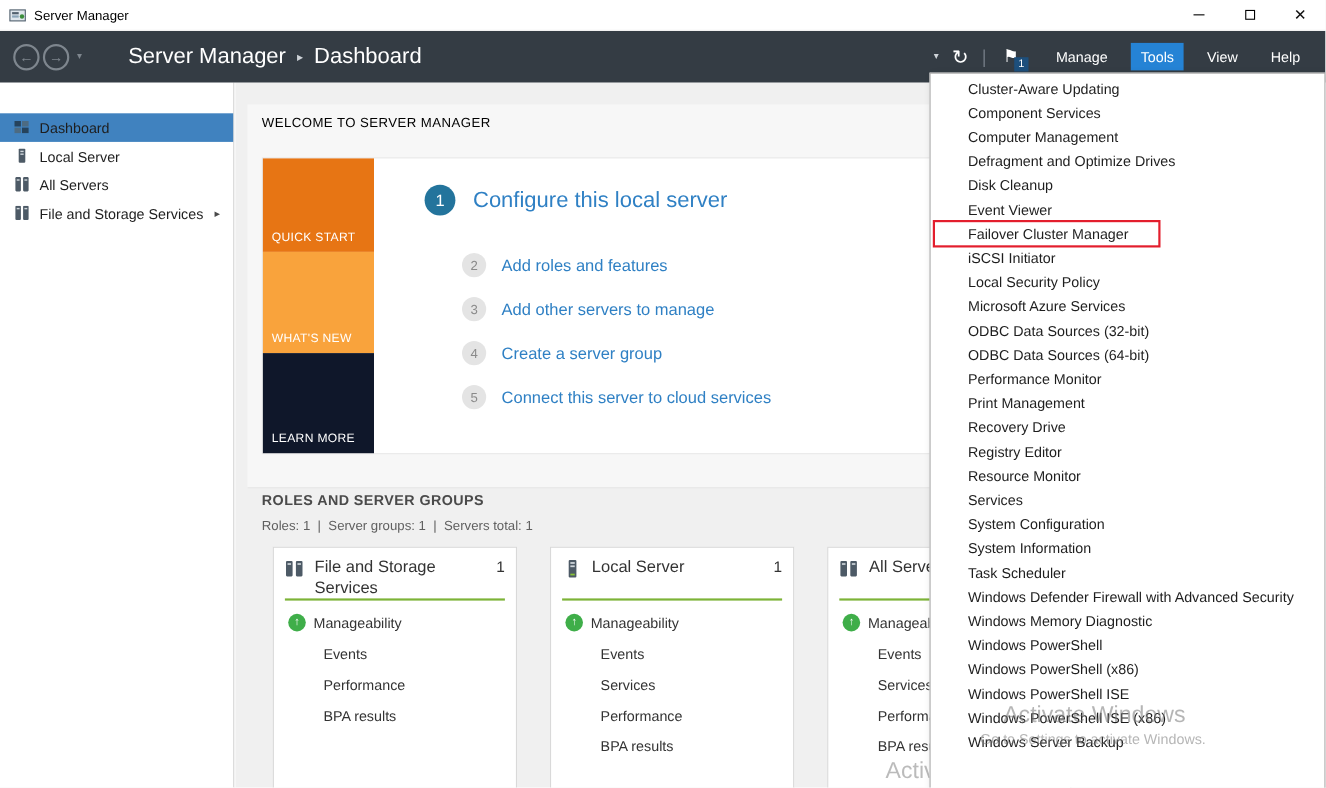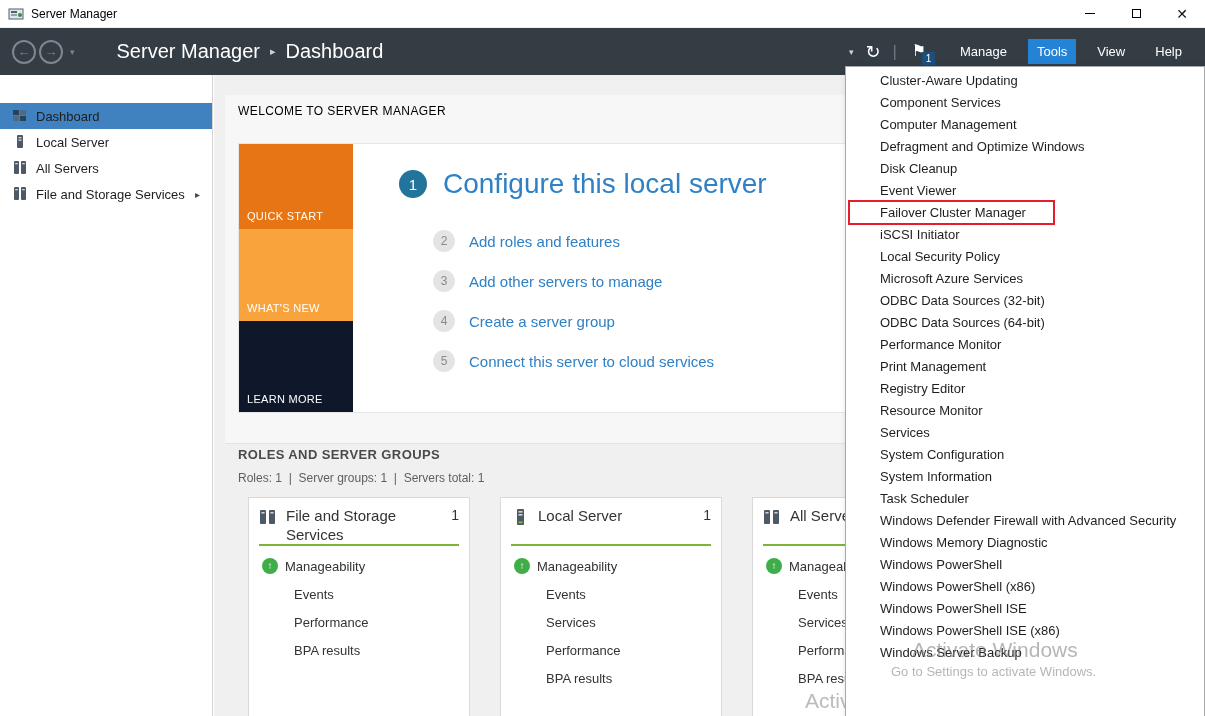--- a/index.html
+++ b/index.html
@@ -40,31 +40,31 @@
   .side-item { height:26px; display:flex; align-items:center; padding-left:13px; font-size:13px; color:#1e1e1e; gap:9px; position:relative; }
   .side-item.selected { background:#4082bf; }
   .side-icon { width:14px; height:14px; display:inline-flex; flex:none; }
   .side-chev { position:absolute; right:12px; font-size:10px; color:#4a4a4a; }
 
   
   .main { position:absolute; top:75px; left:214px; right:0; bottom:0; background:#f0f0f0; z-index:1; }
   .welcome-panel { position:absolute; top:20px; left:11px; right:0; height:349px; background:#f7f7f7; border-bottom:1px solid #e3e3e3; }
   .welcome-header { position:absolute; left:13px; top:9px; font-size:12px; font-weight:normal; color:#000000; letter-spacing:.4px; }
   .tile { position:absolute; left:13px; top:48px; width:730px; height:270px; background:#fff; border:1px solid #e6e6e6; display:flex; }
-  .orange-col { width:114px; height:100%; display:flex; flex-direction:column; flex:none; }
+  .orange-col { width:101px; height:100%; display:flex; flex-direction:column; flex:none; }
   .ob { position:relative; color:#fff; font-size:11px; }
   .ob1 { height:85px; background:#e77514; }
   .ob2 { height:92px; background:#f9a33c; }
   .ob3 { flex:1; background:#0f172a; }
   .ob .lbl { position:absolute; left:8px; bottom:7px; letter-spacing:.3px; }
   .steps { position:relative; flex:1; }
   .step { position:absolute; display:flex; align-items:center; gap:14px; white-space:nowrap; }
   .step1 { left:46px; top:24px; gap:16px; }
   .badge-lg { width:28px; height:28px; border-radius:50%; background:#23749c; color:#fff; font-size:15px; display:inline-flex; align-items:center; justify-content:center; flex:none; }
-  .lbl-lg { font-size:28px; font-weight:300; color:#2f80c4; }
+  .lbl-lg { font-size:20px; font-weight:300; color:#2f80c4; }
   .badge-sm { width:22px; height:22px; border-radius:50%; background:#e4e4e4; color:#8a8a8a; font-size:12px; display:inline-flex; align-items:center; justify-content:center; flex:none; }
   .lbl-sm { font-size:15px; color:#2f80c4; }
   .step2 { left:80px; top:86px; }
   .step3 { left:80px; top:126px; }
   .step4 { left:80px; top:166px; }
   .step5 { left:80px; top:206px; }
 
   .roles-header { position:absolute; left:24px; top:372px; font-size:13px; font-weight:bold; color:#4a4a4a; letter-spacing:.4px; }
   .roles-stats { position:absolute; left:24px; top:396px; font-size:12px; color:#606060; white-space:pre; }
 
@@ -321,31 +321,32 @@
     <div class="card-row">
         <span>BPA results</span>
       </div>
   </div>
 </div>
 
 <div class="tools-menu">
   <div class="tm-item">Cluster-Aware Updating</div>
   <div class="tm-item">Component Services</div>
   <div class="tm-item">Computer Management</div>
-  <div class="tm-item">Defragment and Optimize Windows</div>
+  <div class="tm-item">Defragment and Optimize Drives</div>
   <div class="tm-item">Disk Cleanup</div>
   <div class="tm-item">Event Viewer</div>
   <div class="tm-item">Failover Cluster Manager</div>
   <div class="tm-item">iSCSI Initiator</div>
   <div class="tm-item">Local Security Policy</div>
   <div class="tm-item">Microsoft Azure Services</div>
   <div class="tm-item">ODBC Data Sources (32-bit)</div>
   <div class="tm-item">ODBC Data Sources (64-bit)</div>
   <div class="tm-item">Performance Monitor</div>
   <div class="tm-item">Print Management</div>
+  <div class="tm-item">Recovery Drive</div>
   <div class="tm-item">Registry Editor</div>
   <div class="tm-item">Resource Monitor</div>
   <div class="tm-item">Services</div>
   <div class="tm-item">System Configuration</div>
   <div class="tm-item">System Information</div>
   <div class="tm-item">Task Scheduler</div>
   <div class="tm-item">Windows Defender Firewall with Advanced Security</div>
   <div class="tm-item">Windows Memory Diagnostic</div>
   <div class="tm-item">Windows PowerShell</div>
   <div class="tm-item">Windows PowerShell (x86)</div>

